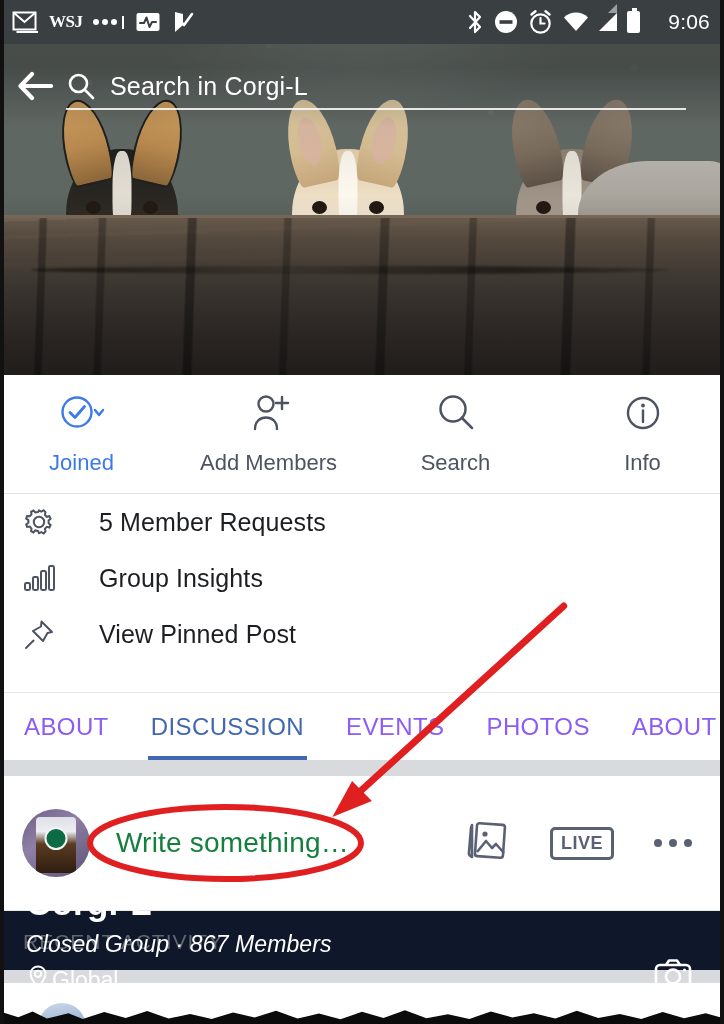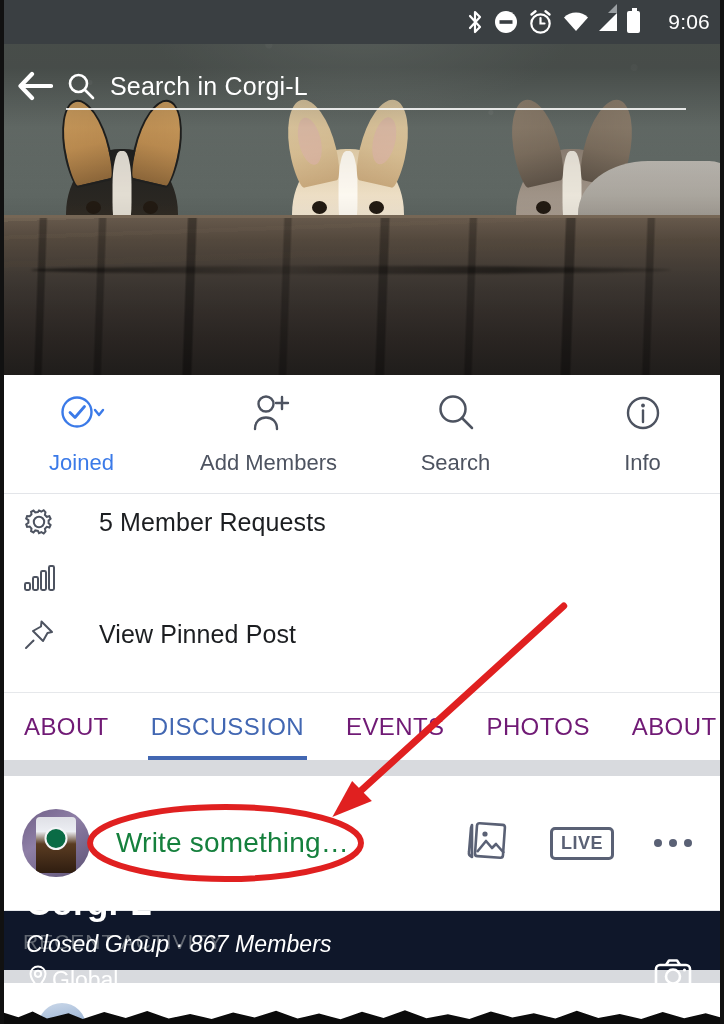--- a/index.html
+++ b/index.html
@@ -140,21 +140,21 @@
   .action.active .lbl { color: #3b7ae8; }
 
   
   .menulist { position: absolute; top: 493px; left: 0; right: 0; background: #fff; border-top: 1px solid #e3e5e9; }
   .menu-item { height: 56px; display: flex; align-items: center; padding-left: 18px; cursor: pointer; gap: 25px; }
   .menu-item .mi-icon { width: 52px; display: flex; align-items: center; justify-content: flex-start; }
   .menu-item .mi-label { font-size: 25px; color: #1c1e21; letter-spacing: .1px; }
 
   
   .tabsrow { position: absolute; top: 692px; left: 0; right: 0; height: 68px; background: #fff; border-top: 1px solid #e6e8eb; display: flex; align-items: center; overflow: hidden; }
-  .tab { position: relative; height: 68px; display: flex; align-items: center; padding: 0 21px; font-size: 24px; color: #701a75; letter-spacing: .4px; white-space: nowrap; cursor: pointer; }
+  .tab { position: relative; height: 68px; display: flex; align-items: center; padding: 0 21px; font-size: 24px; color: #8b5cf6; letter-spacing: .4px; white-space: nowrap; cursor: pointer; }
   .tab:first-child { padding-left: 20px; }
   .tab.active { color: #4267b2; }
   .tab.active::after { content:""; position:absolute; left: 18px; right: 18px; bottom: 0; height: 5px; background: #4267b2; }
   .tab-divider { position: absolute; top: 760px; left: 0; right: 0; height: 16px; background: #d8dade; }
 
   
   .composer { position: absolute; top: 776px; left: 0; right: 0; height: 134px; background: #fff; display: flex; align-items: center; padding: 0 18px; }
   .avatar { width: 68px; height: 68px; border-radius: 50%; overflow: hidden; position: relative; flex: 0 0 68px;
     background: linear-gradient(145deg,#6f5f86 0%, #8e7fa6 40%, #5c5174 100%); cursor: pointer; }
   .avatar .bag { position: absolute; left: 50%; top: 8px; transform: translateX(-50%); width: 40px; height: 56px;
@@ -264,20 +264,48 @@
   <div class="cover-camera">
     <svg width="38" height="32" viewBox="0 0 38 32">
       <rect x="2" y="7" width="34" height="23" rx="4" fill="none" stroke="#ffffff" stroke-width="2.6"></rect>
       <path d="M12 7 L15 2.5 H23 L26 7" fill="none" stroke="#ffffff" stroke-width="2.6" stroke-linejoin="round"></path>
       <circle cx="19" cy="18.5" r="7" fill="none" stroke="#ffffff" stroke-width="2.6"></circle>
       <circle cx="30.5" cy="12" r="1.6" fill="#ffffff"></circle>
     </svg>
   </div>
 
   <div class="statusbar">
+    <div class="sb-left">
+      <span class="sb-icon">
+        <svg width="26" height="24" viewBox="0 0 26 24">
+          <rect x="1.5" y="2.5" width="22" height="17" fill="none" stroke="#fff" stroke-width="2"></rect>
+          <path d="M1.5 2.5 L12.5 12 L23.5 2.5" fill="none" stroke="#fff" stroke-width="2"></path>
+          <path d="M4.5 22 H26" stroke="#fff" stroke-width="2"></path>
+        </svg>
+      </span>
+      <span class="sb-wsj">WSJ</span>
+      <span class="sb-dots">
+          <i></i>
+          <i></i>
+          <i></i>
+          <b></b>
+        </span>
+      <span class="sb-icon">
+        <svg width="26" height="24" viewBox="0 0 26 24">
+          <rect x="1.5" y="3" width="23" height="18" rx="2" fill="#fff"></rect>
+          <path d="M5 13 L9 13 L11.5 7.5 L14.5 17 L17 12 L21 12" fill="none" stroke="#3a3f42" stroke-width="2" stroke-linejoin="round" stroke-linecap="round"></path>
+        </svg>
+      </span>
+      <span class="sb-icon">
+        <svg width="22" height="24" viewBox="0 0 22 24">
+          <path d="M3 2 L3 22 L11 15 L11 4 Z" fill="#fff"></path>
+          <path d="M8 11 L12 15 L20 4" fill="none" stroke="#fff" stroke-width="2.6" stroke-linecap="round" stroke-linejoin="round"></path>
+        </svg>
+      </span>
+    </div>
     <div class="sb-right">
       <span class="sb-icon">
         <svg width="18" height="26" viewBox="0 0 18 26">
           <path d="M4 7 L14 18 L9 23 L9 3 L14 8 L4 19" fill="none" stroke="#fff" stroke-width="2.2" stroke-linejoin="round" stroke-linecap="round"></path>
         </svg>
       </span>
       <span class="sb-icon">
         <svg width="24" height="24" viewBox="0 0 24 24">
             <circle cx="12" cy="12" r="11" fill="#fff"></circle>
             <rect x="5.5" y="10.2" width="13" height="3.6" fill="#3a3f42"></rect>
@@ -355,20 +383,21 @@
     </div>
     <div class="menu-item">
       <span class="mi-icon">
         <svg width="34" height="34" viewBox="0 0 34 34">
           <rect x="3" y="22" width="5" height="7" rx="1.4" fill="none" stroke="#4d5360" stroke-width="2"></rect>
           <rect x="11" y="16" width="5" height="13" rx="1.4" fill="none" stroke="#4d5360" stroke-width="2"></rect>
           <rect x="19" y="10" width="5" height="19" rx="1.4" fill="none" stroke="#4d5360" stroke-width="2"></rect>
           <rect x="27" y="5" width="5" height="24" rx="1.4" fill="none" stroke="#4d5360" stroke-width="2"></rect>
         </svg>
       </span>
+      <span class="mi-label">Group Insights</span>
     </div>
     <div class="menu-item">
       <span class="mi-icon">
         <svg width="34" height="34" viewBox="0 0 34 34">
           <path d="M19.5 4.5 L30 15 L25.5 16 L21 24 L11 14 L19 9.5 Z" fill="none" stroke="#4d5360" stroke-width="2" stroke-linejoin="round"></path>
           <path d="M11.5 23.5 L4 31" stroke="#4d5360" stroke-width="2" stroke-linecap="round"></path>
         </svg>
       </span>
       <span class="mi-label">View Pinned Post</span>
     </div>

